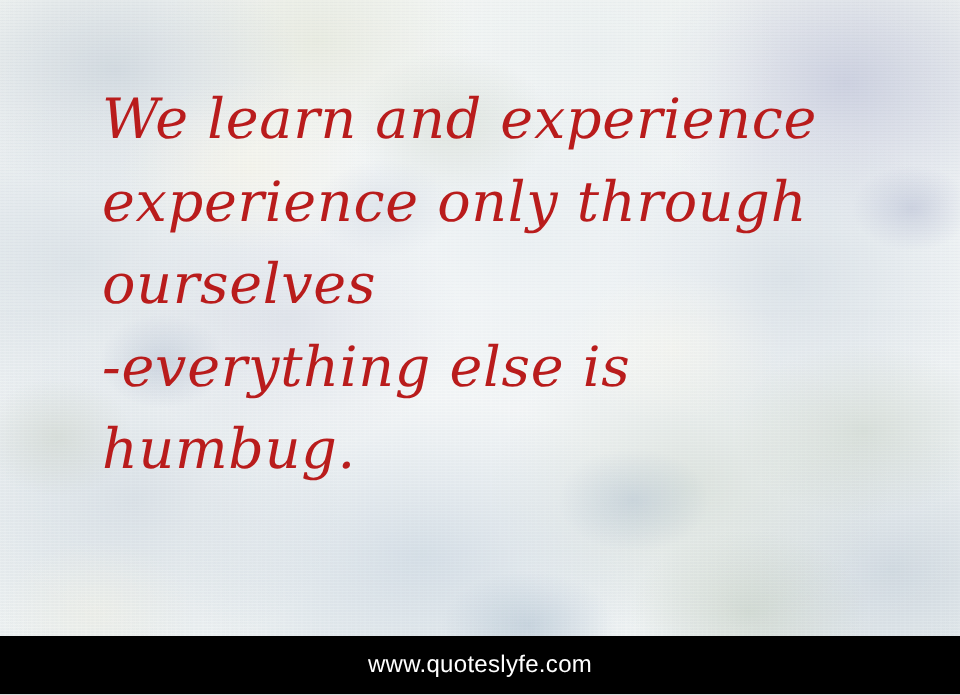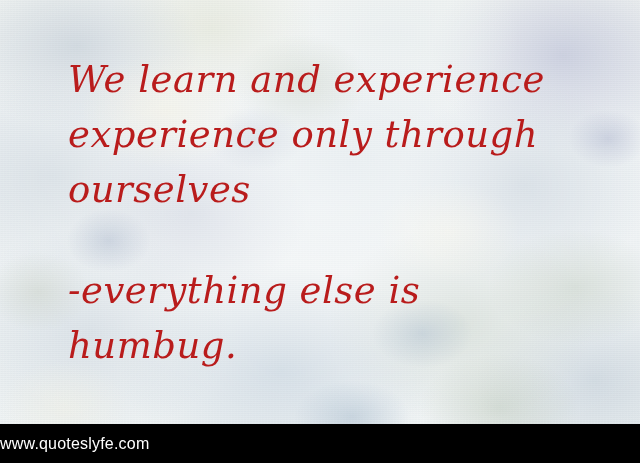--- a/index.html
+++ b/index.html
@@ -112,33 +112,33 @@
     font-style: italic;
     font-weight: 400;
     font-size: 37px;
     line-height: 55px;
     letter-spacing: 0.5px;
     color: #b91c1c;
     white-space: nowrap;
   }
 
   .attrib-block {
-    margin-top: 46px;
   }
 
   
   .footer-bar {
     position: absolute;
     left: 0;
     right: 0;
     bottom: 0;
     height: 39px;
     background: #000000;
     display: flex;
     align-items: center;
+    justify-content: center;
     z-index: 10;
   }
 
   .footer-url {
     color: #ffffff;
     font-family: "Liberation Sans", sans-serif;
     font-size: 16px;
     font-weight: 400;
     letter-spacing: 0.2px;
   }

